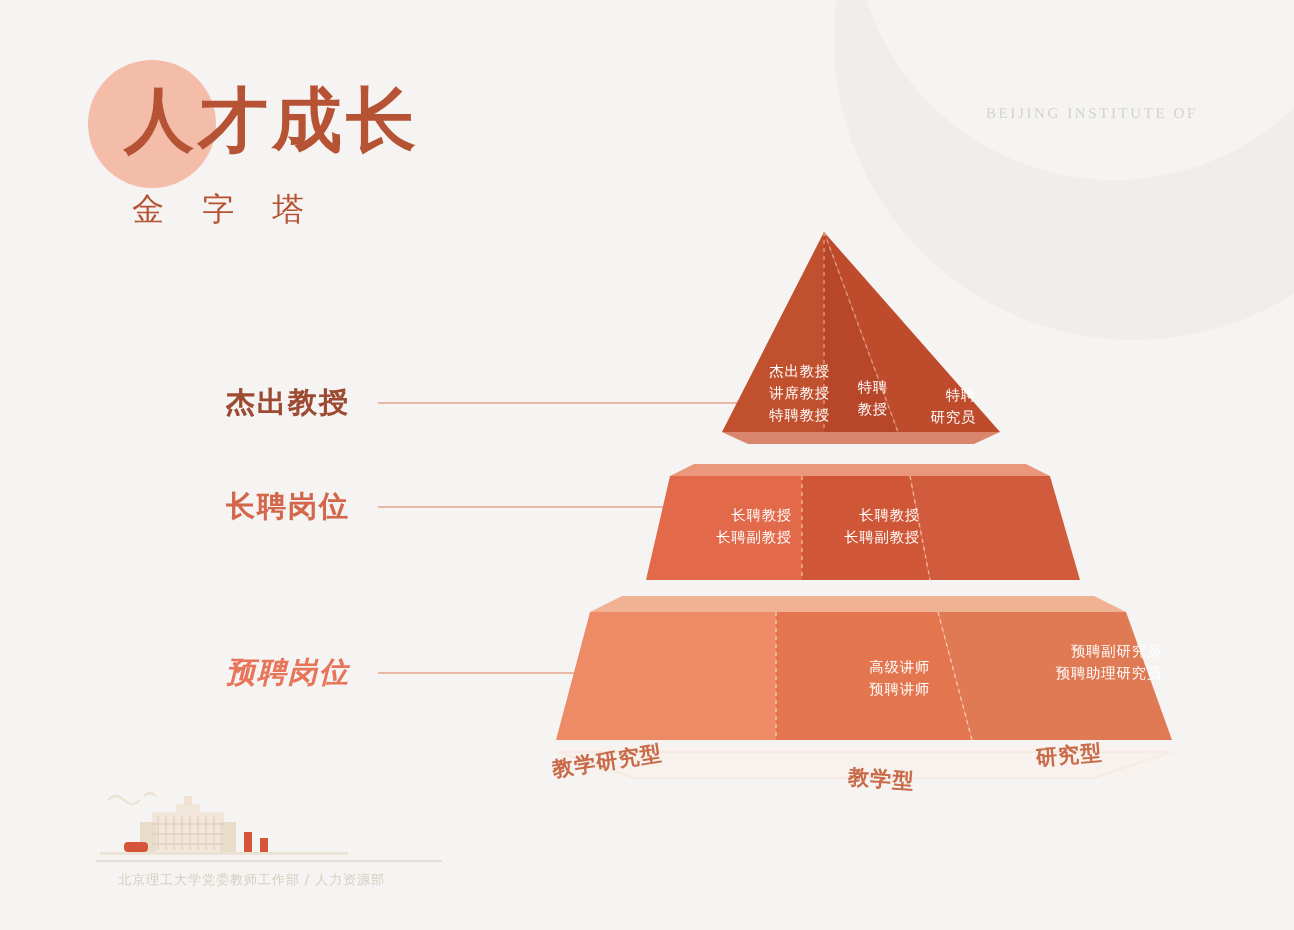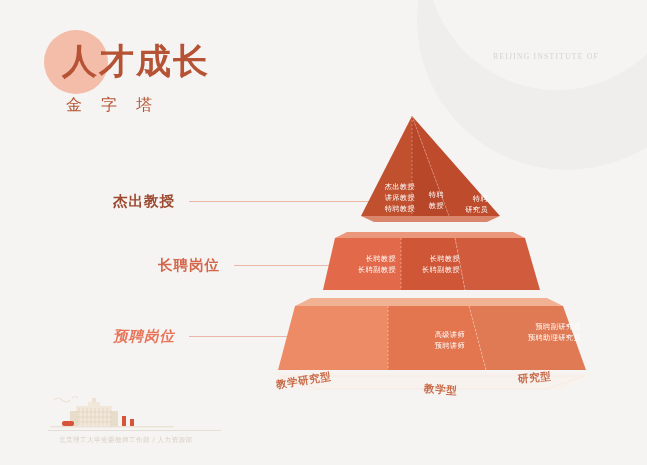--- a/index.html
+++ b/index.html
@@ -54,21 +54,21 @@
   }
   .tier-label .txt{
     font-size:14.5px;font-weight:bold;letter-spacing:1px;white-space:nowrap;
     font-family:"DejaVu Sans","Liberation Sans",sans-serif;
   }
   .tier-label .rule{
     height:1px;margin-left:14px;
     background:#e8b7a6;
   }
   #lbl0{left:113px;top:192px;}
-  #lbl1{left:113px;top:256px;margin-left:45px;}
+  #lbl1{left:113px;top:244px;}
   #lbl2{left:113px;top:327px;font-style:italic;}
   #lbl0 .rule{width:230px;}
   #lbl1 .rule{width:205px;}
   #lbl2 .rule{width:180px;}
 
   
   .pyramid{position:absolute;left:247px;top:108px;width:370px;height:290px;}
   .pyramid svg{display:block;}
   .face-txt{
     position:absolute;text-align:right;color:#fff;

